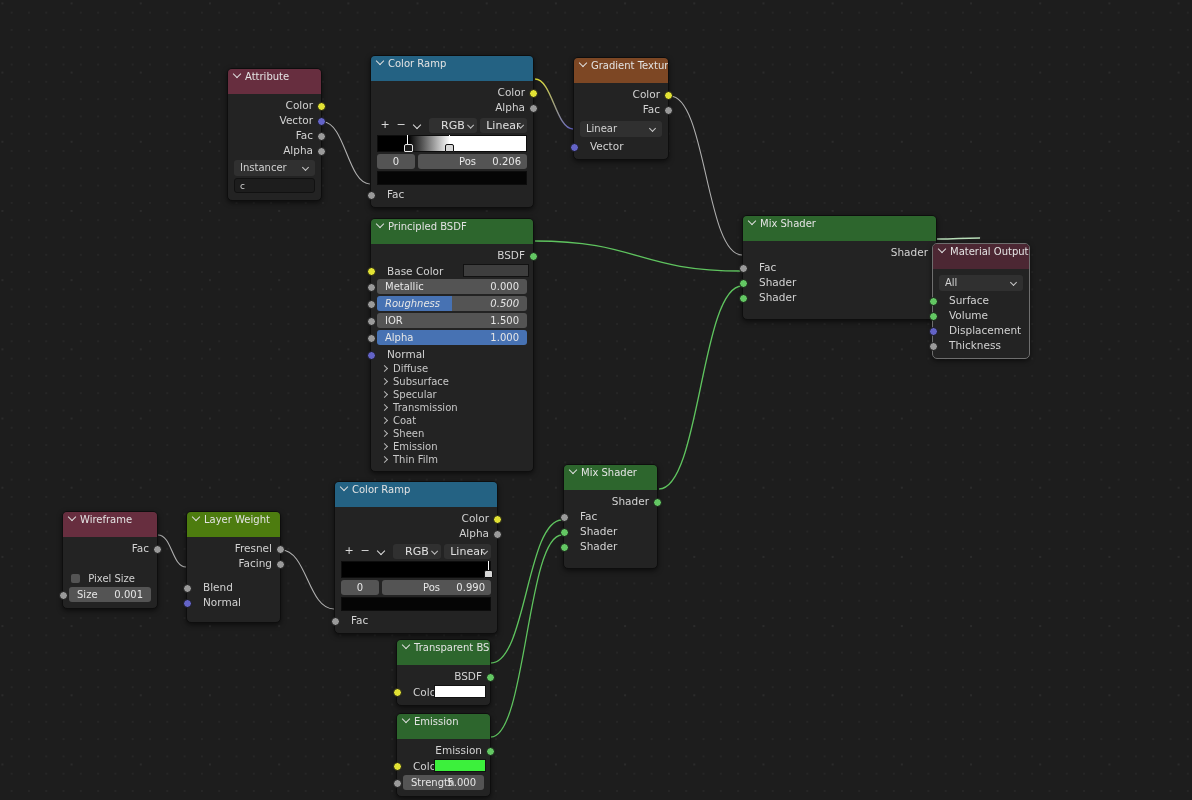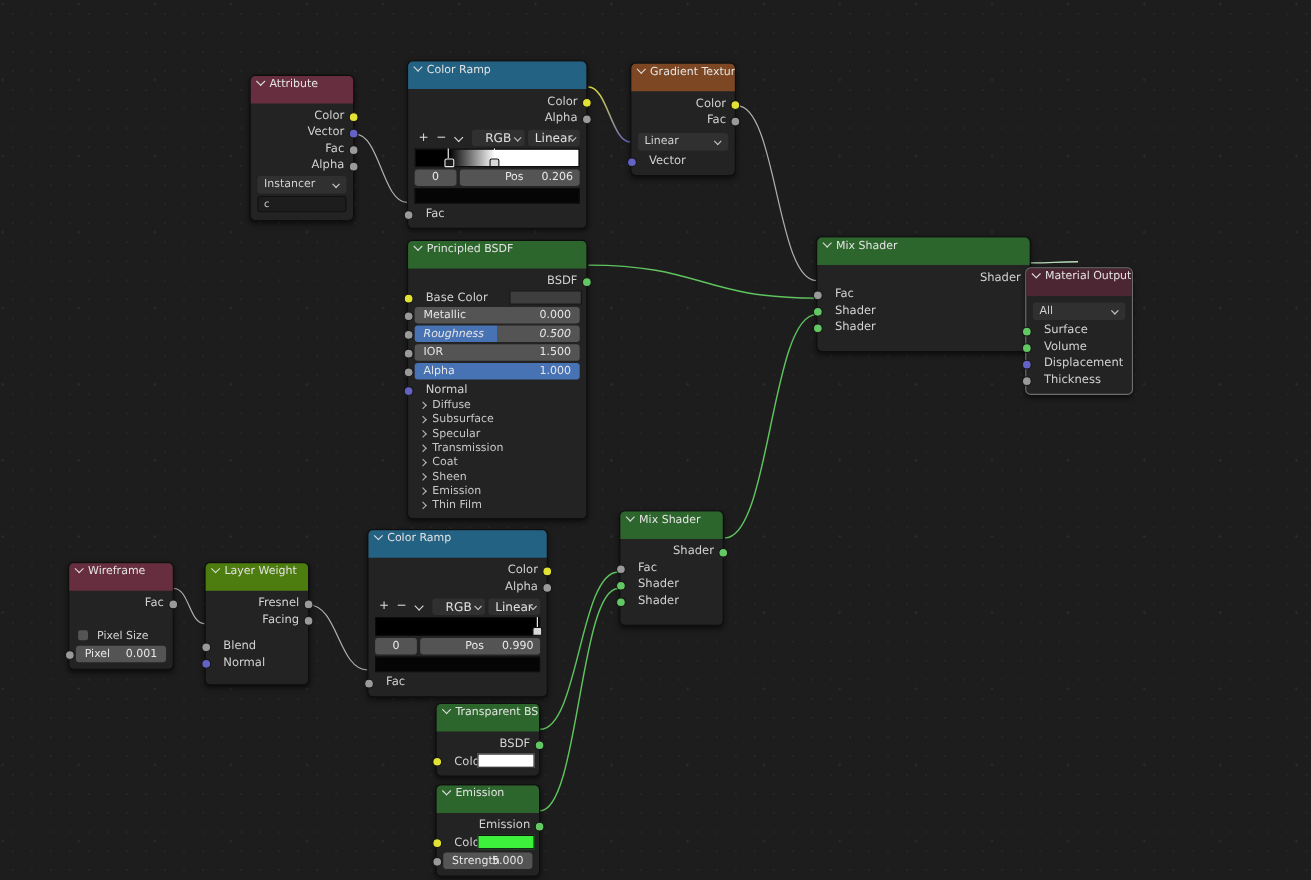--- a/index.html
+++ b/index.html
@@ -625,21 +625,21 @@
         <span>Fac</span>
         <span class="sock right s-gray"></span>
       </div>
       <div class="checkrow" style="margin-top:15px;">
         <span class="checkbox"></span>
         <span>Pixel Size</span>
       </div>
       <div class="row in" style="height:16px;padding:0;margin-top:1px;">
         <span class="sock left s-gray"></span>
         <div class="widget" style="margin:0 6px;">
-          <span class="lbl">Pixel</span>
+          <span class="lbl">Size</span>
           <span class="val">0.001</span>
         </div>
       </div>
     </div>
   </div>
 
   <div class="node" style="left:186px;top:511px;width:95px;">
     <div class="node-header" style="background:#4d7c0f;">
       <span class="collapse-ico"></span>
       <span>Layer Weight</span>

